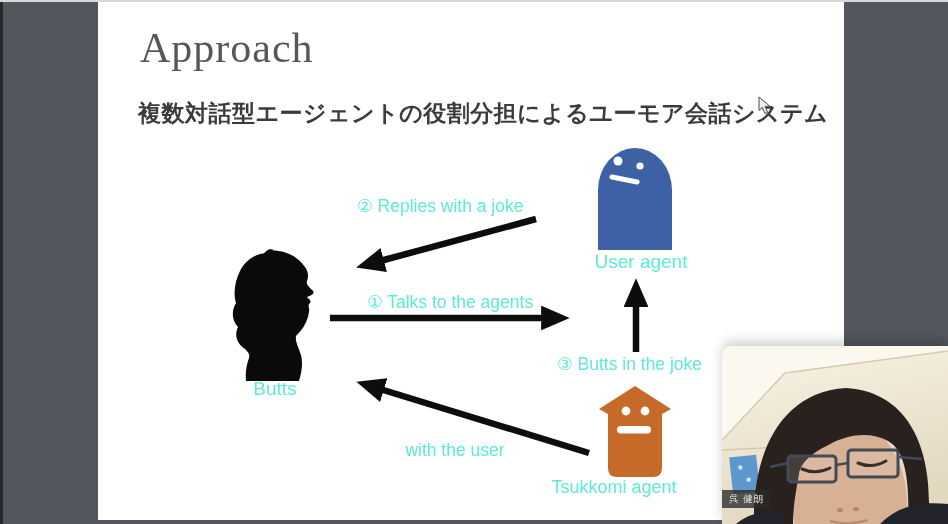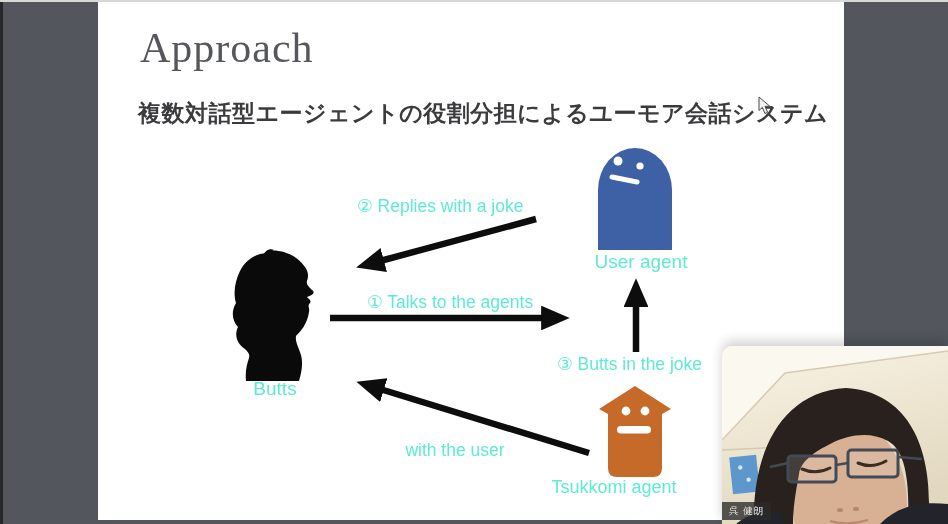--- a/index.html
+++ b/index.html
@@ -45,21 +45,21 @@
   .cursor{position:absolute;left:758px;top:96px;width:14px;height:19px;pointer-events:none;}
 
   
   .webcam{
     position:absolute;left:722px;top:346px;width:226px;height:178px;
     border-top-left-radius:10px;overflow:hidden;
     box-shadow:0 -5px 12px rgba(0,0,0,0.18);
     background:#e9e0cc;
   }
   .name-tag{
-    position:absolute;left:0;bottom:4px;height:18px;line-height:18px;
+    position:absolute;left:0;bottom:16px;height:18px;line-height:18px;
     padding:0 7px;background:rgba(42,42,42,0.78);color:#ececec;
     font-size:9.5px;letter-spacing:1px;border-top-right-radius:4px;
   }
 </style>
 </head>
 <body>
 
 <div class="top-edge"></div>
 <div class="left-edge"></div>
 

